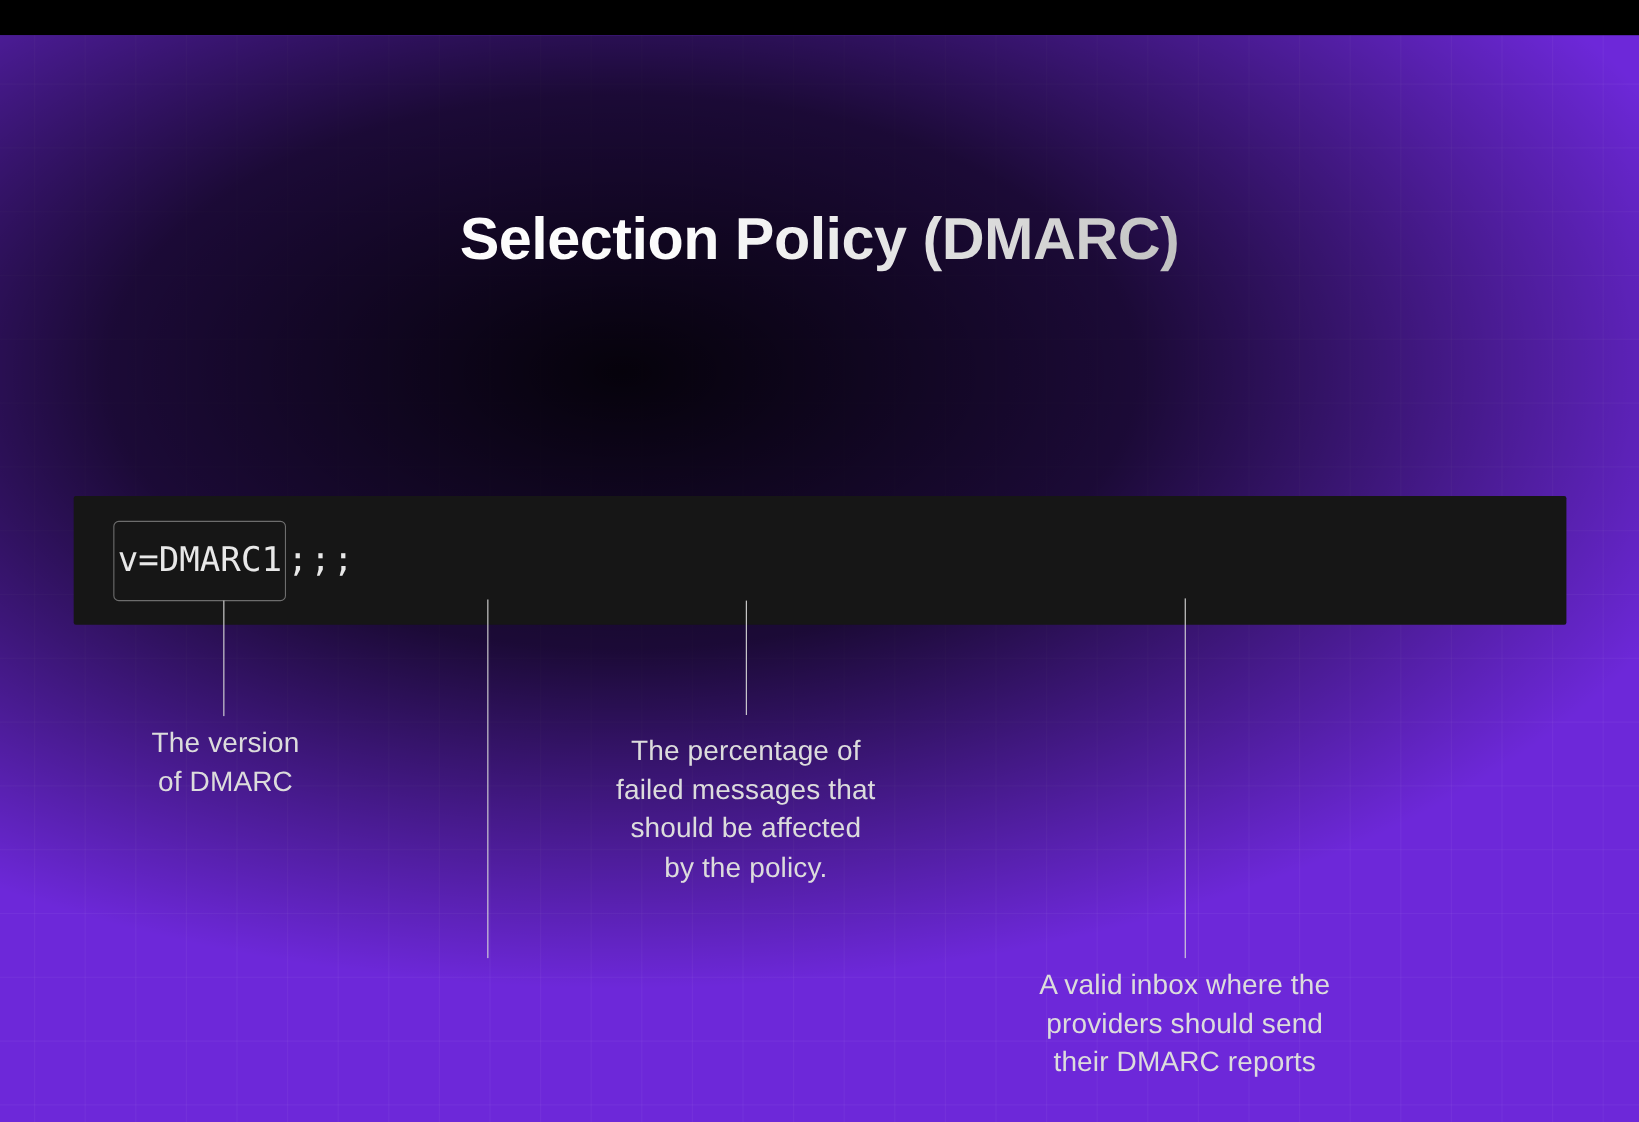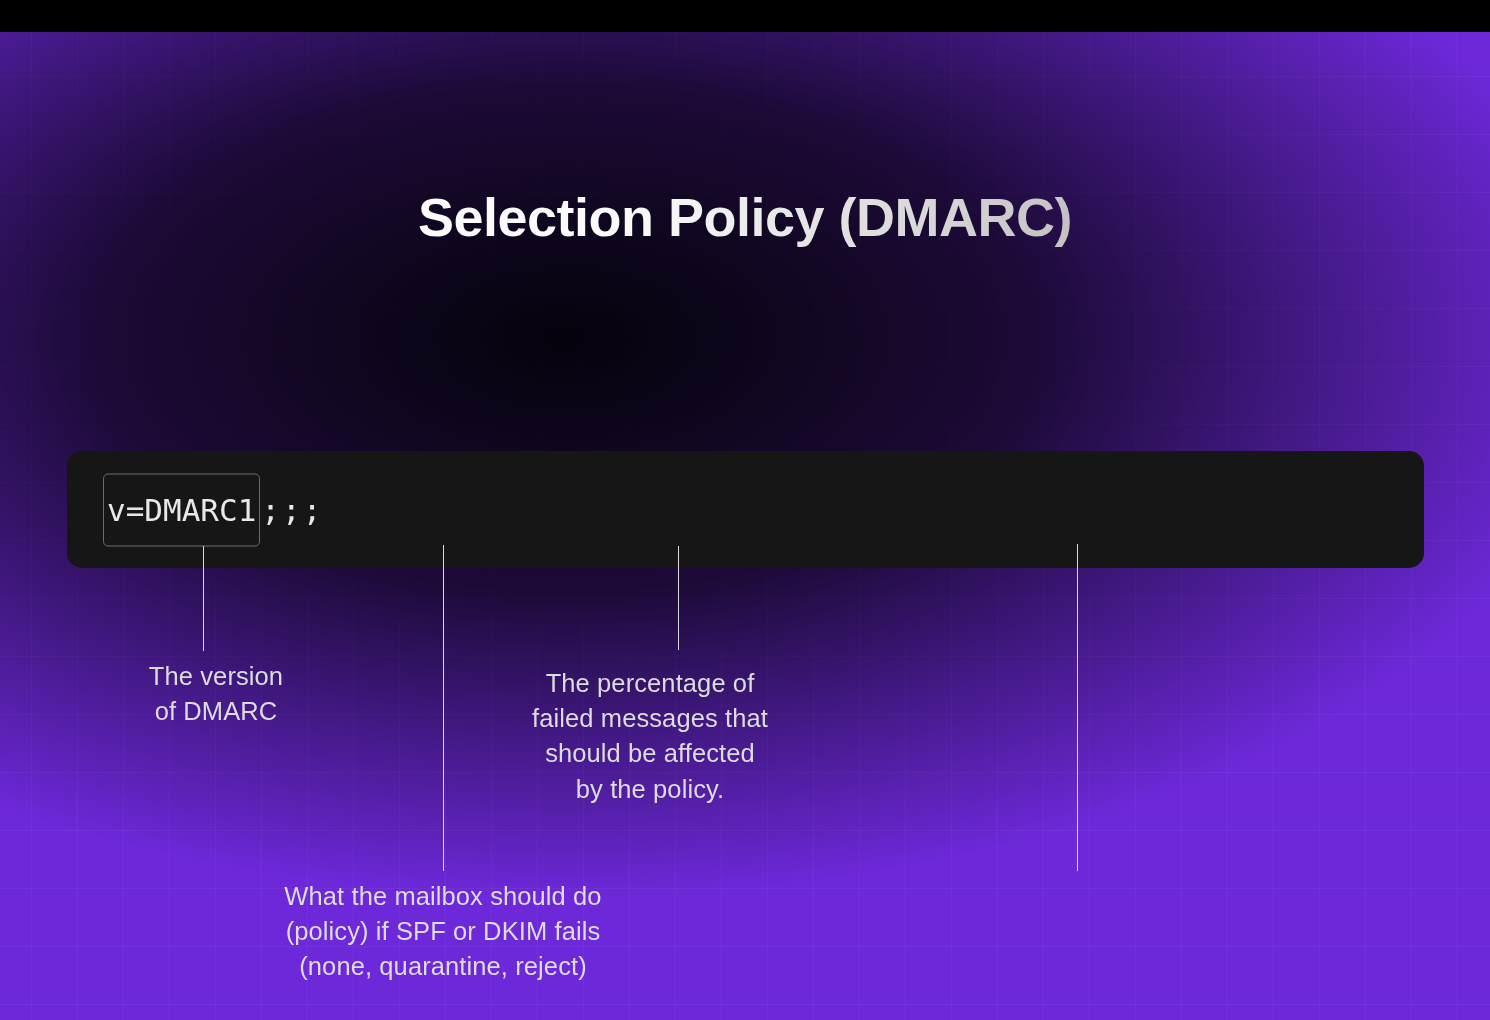--- a/index.html
+++ b/index.html
@@ -63,21 +63,21 @@
   }
 
   
   #code-panel {
     position: absolute;
     left: 67px;
     top: 419px;
     width: 1357px;
     height: 117px;
     background: #161616;
-    border-radius: 15px;
+    border-radius: 2px;
     box-sizing: border-box;
     display: flex;
     align-items: center;
   }
   #code-line {
     position: absolute;
     left: 36px;
     top: 50%;
     transform: translateY(-50%);
     display: flex;
@@ -137,26 +137,26 @@
       <span class="code-sep">;</span>
       <span class="code-sep">;</span>
     </div>
   </div>
 
   <div class="connector" style="left:203px; top:514px; height:105px;"></div>
   <div class="connector" style="left:443px; top:513px; height:326px;"></div>
   <div class="connector" style="left:678px; top:514px; height:104px;"></div>
   <div class="connector" style="left:1077px; top:512px; height:327px;"></div>
 
-  <div class="annotation" style="left:66px; top:627px; width:300px;text-align:center;">The version
+  <div class="annotation" style="left:55px; top:627px; width:300px;text-align:center;">The version
 of DMARC</div>
 
-  <div class="annotation" style="left:243px; top:847px; width:400px;">What the mailbox should do
-(policy) if SPF or DKIM fails
-(none, quarantine, reject)</div>
 
-  <div class="annotation" style="left:500px; top:634px; width:300px;">The percentage of
+  <div class="annotation" style="left:528px; top:634px; width:300px;">The percentage of
 failed messages that
 should be affected
 by the policy.</div>
 
+  <div class="annotation" style="left:897px; top:847px; width:360px;">A valid inbox where the
+providers should send
+their DMARC reports</div>
 
 </div>
 
 </body></html>

